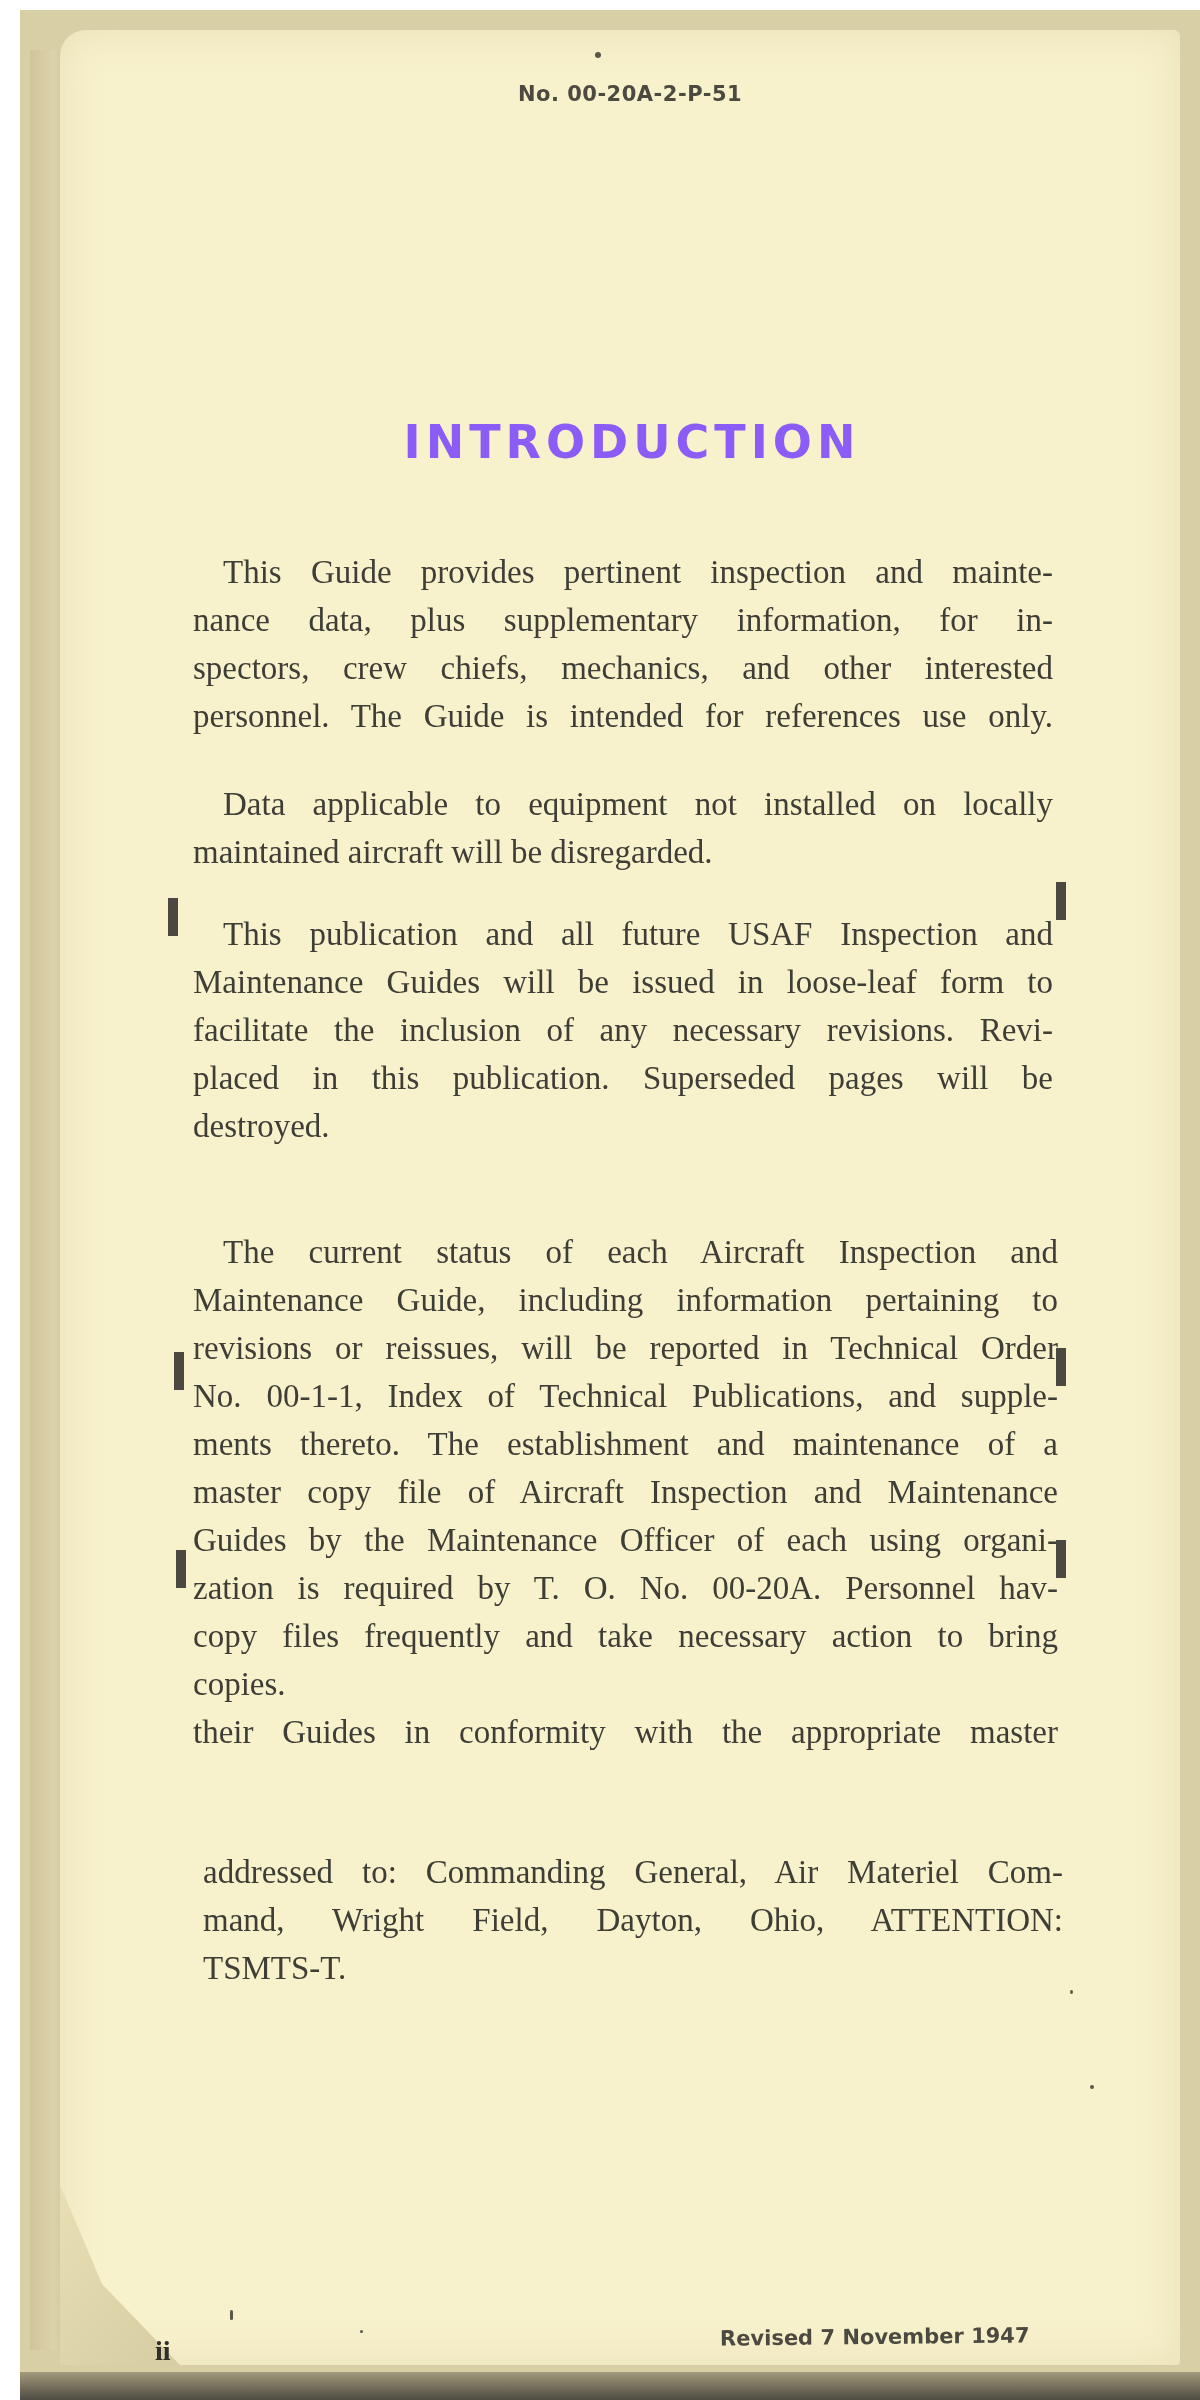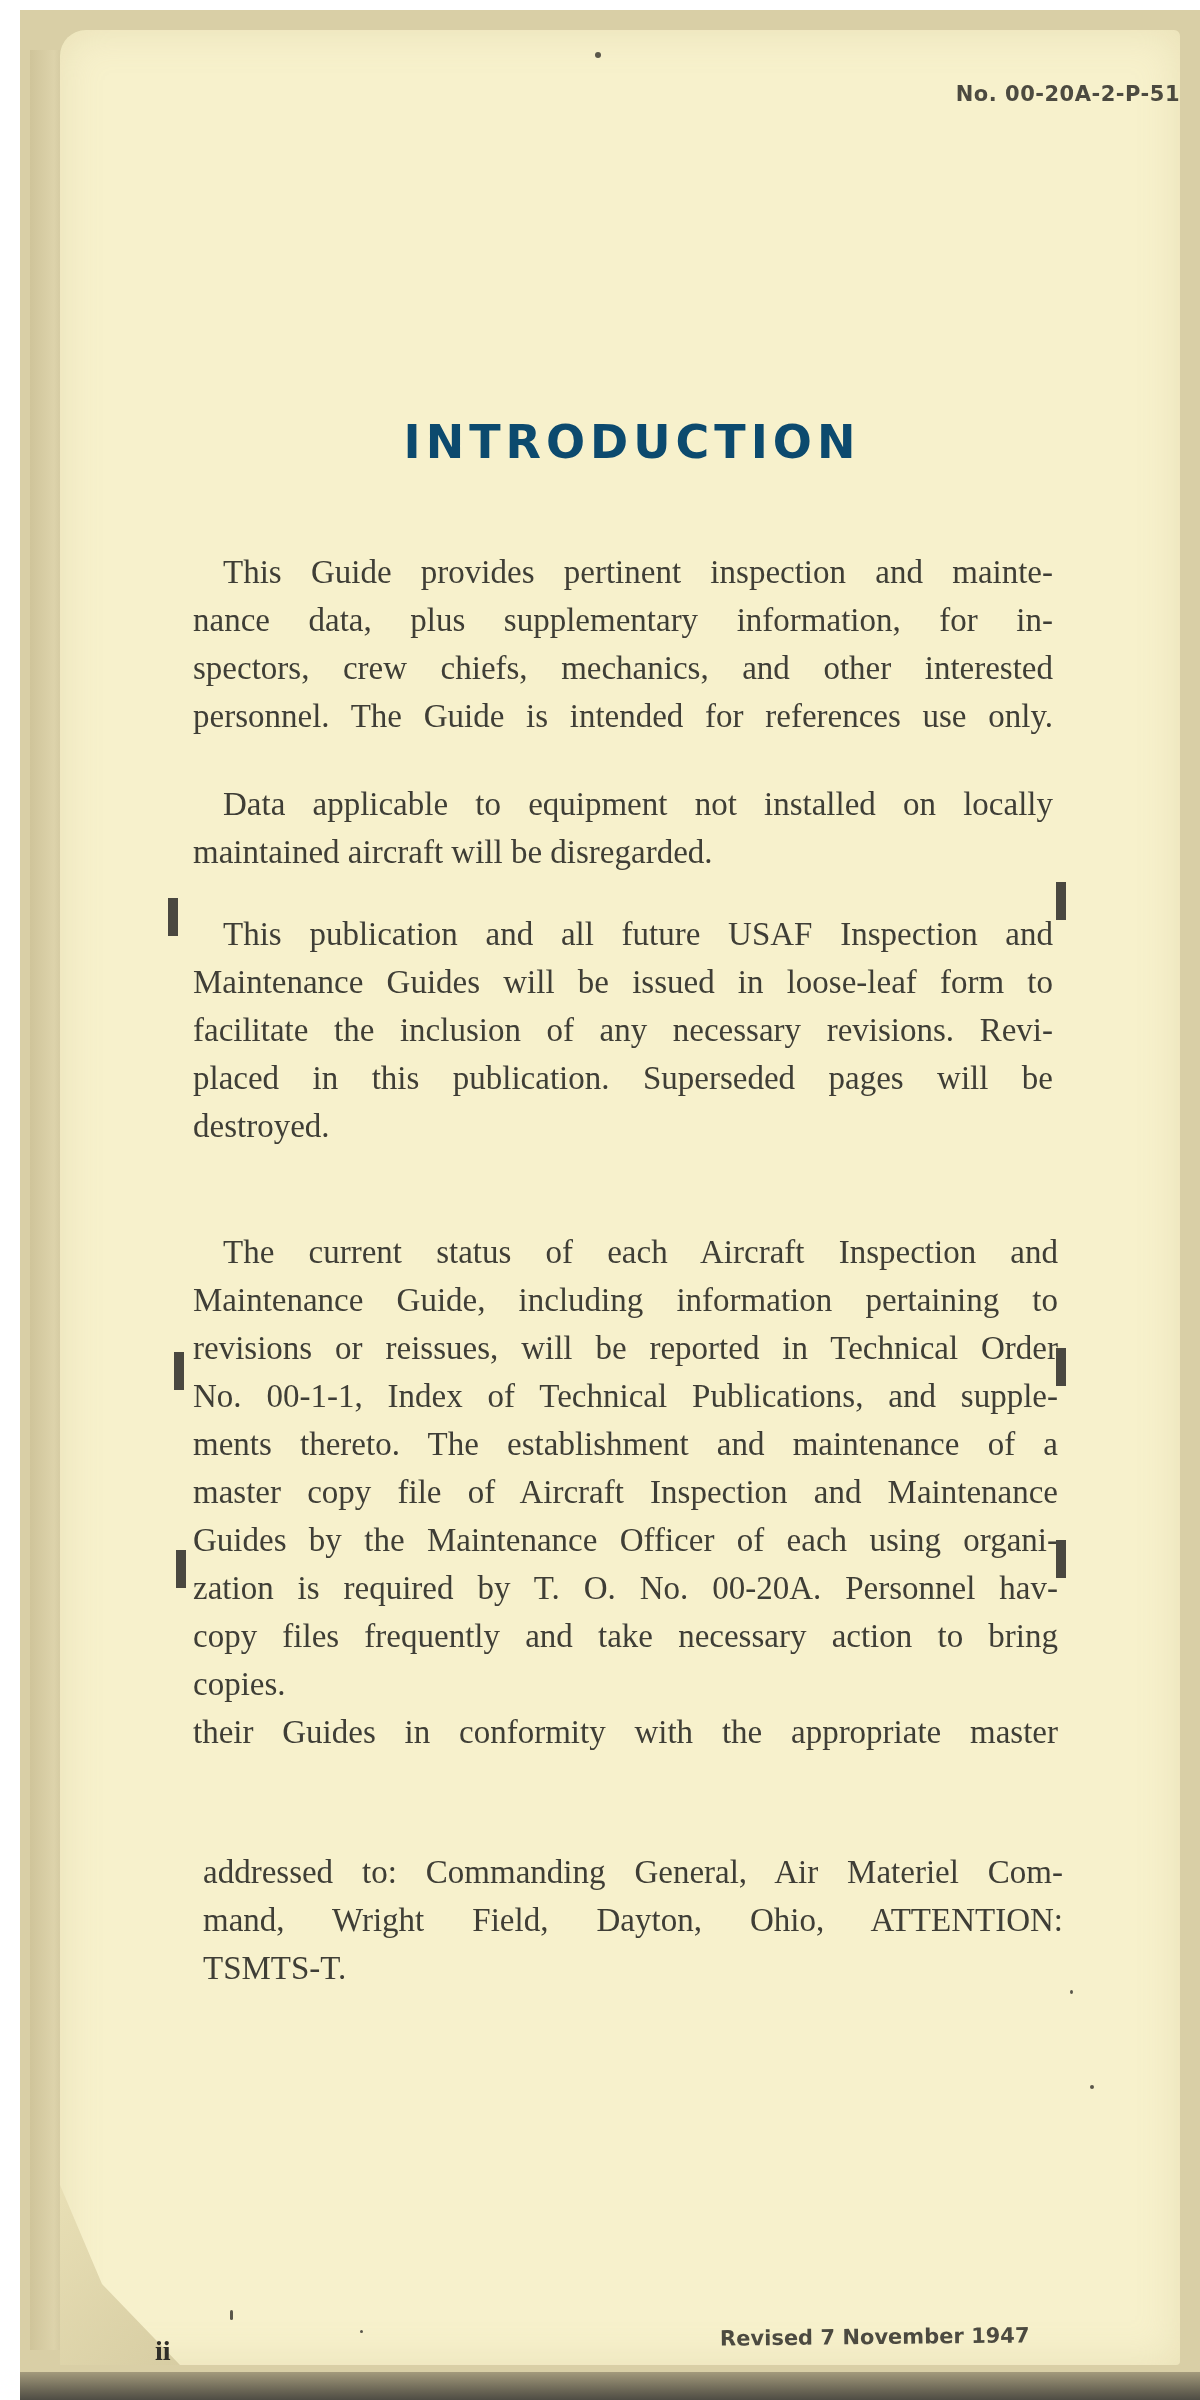--- a/index.html
+++ b/index.html
@@ -54,38 +54,38 @@
       height: 180px;
       background: linear-gradient(135deg, #e8dfb5 0%, #d7cda3 100%);
       clip-path: polygon(0 0, 35% 55%, 100% 100%, 0 100%);
     }
 
     .doc-number {
       position: absolute;
       left: 0;
       right: 0;
       top: 52px;
-      text-align: right;
+      text-align: center;
       font-family: "DejaVu Sans", sans-serif;
       font-weight: bold;
       font-size: 21px;
       color: #4c4a40;
       letter-spacing: 0.5px;
       padding-left: 20px;
     }
     .title {
       position: absolute;
       left: 0;
       right: 14px;
       top: 385px;
       text-align: center;
       font-family: "DejaVu Sans", sans-serif;
       font-weight: bold;
       font-size: 46px;
-      color: #0c4a6e;
+      color: #8b5cf6;
       letter-spacing: 5px;
       padding-left: 38px;
     }
 
     .body-text {
       position: absolute;
       left: 125px;
       width: 860px;
       font-family: "Liberation Serif", serif;
       font-size: 33px;

